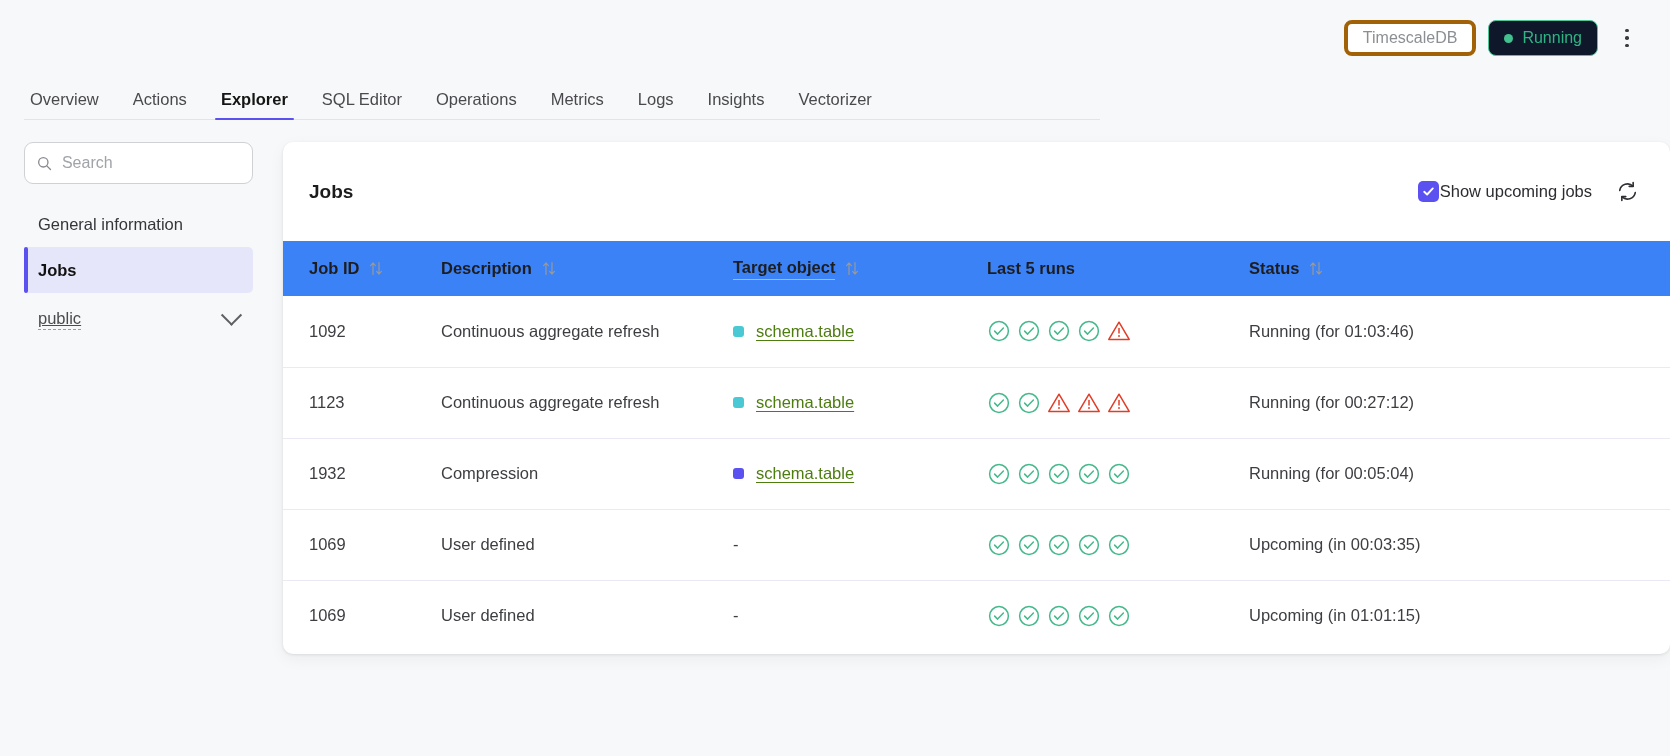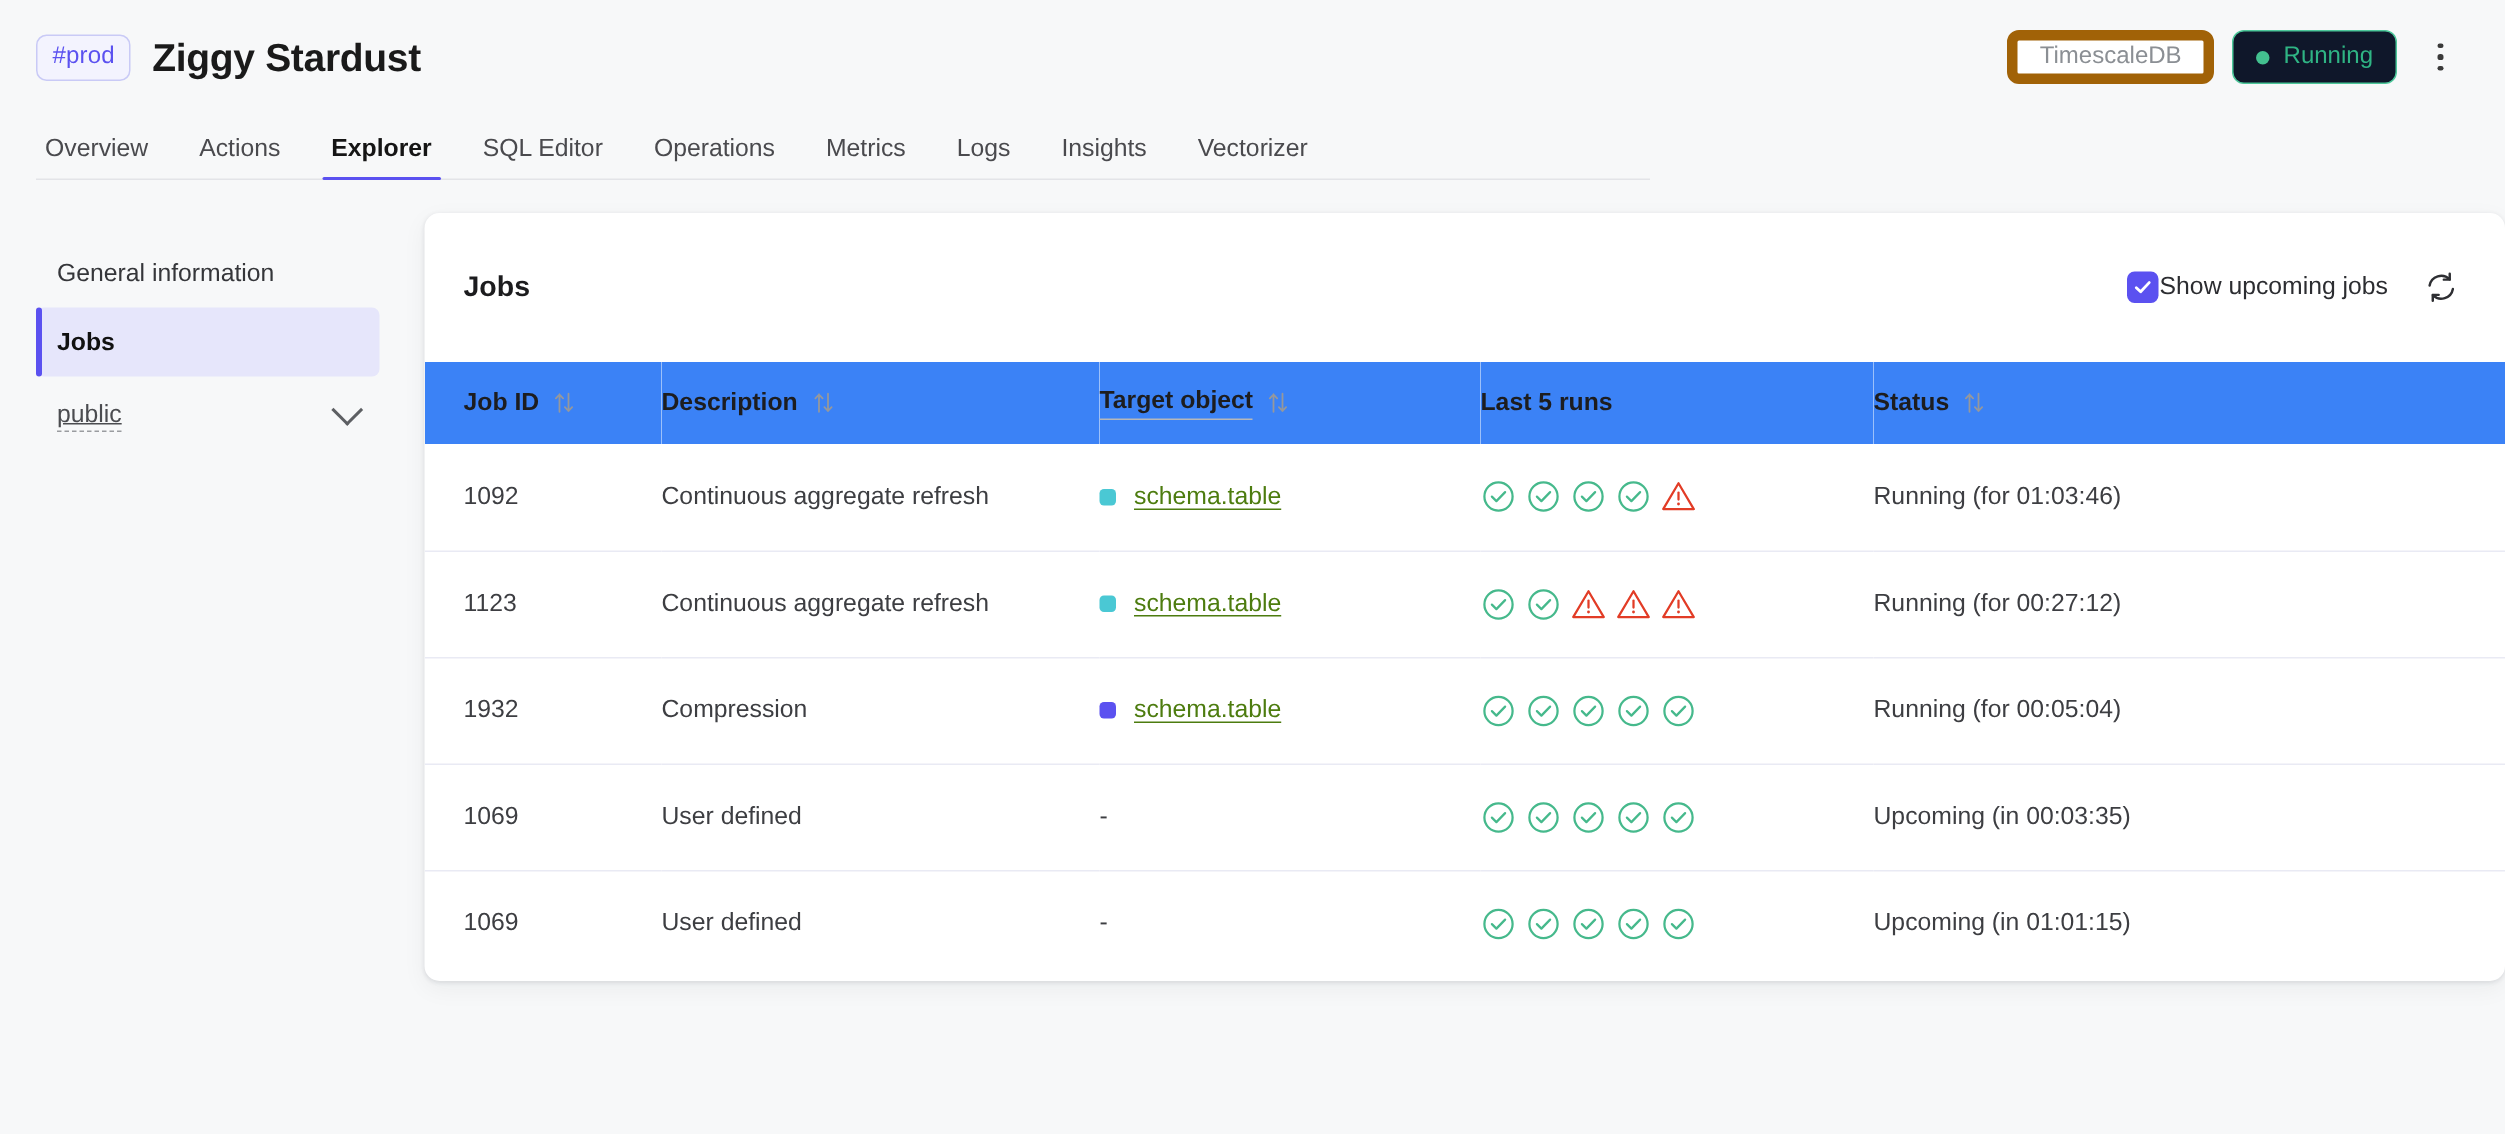--- a/index.html
+++ b/index.html
@@ -45,21 +45,21 @@
   }
   .pill {
     border-radius: 8px;
     padding: 0 15px;
     height: 36px;
     display: flex;
     align-items: center;
     font-size: 16px;
     line-height: 1;
   }
-  .pill-neutral { border: 7px solid #a16207; color: #8b8f94; background: #fff; }
+  .pill-neutral { border: 4px solid #a16207; color: #8b8f94; background: #fff; }
   .pill-status  { border: 1px solid #4cc79a; color: #2fb484; background: #0f172a; gap: 9px; }
   .status-dot { width: 9px; height: 9px; border-radius: 50%; background: #43c08f; display: block; }
   .kebab {
     width: 26px; height: 34px;
     display: flex; flex-direction: column;
     align-items: center; justify-content: center; gap: 4px;
     margin-left: 4px;
   }
   .kebab i { width: 3.5px; height: 3.5px; border-radius: 50%; background: #3a3a3a; display: block; }
 
@@ -253,24 +253,20 @@
     cursor: pointer;
   }
   .dash { color: #3d3e42; }
   .runs-cell { display: flex; align-items: center; gap: 6px; }
   .run-ico { width: 24px; height: 24px; display: block; }
 </style>
 </head>
 <body>
 
 <div class="app-header">
-  <div class="title-group">
-    <span class="env-badge">#prod</span>
-    <span class="db-title">Ziggy Stardust</span>
-  </div>
   <div class="header-right">
     <span class="pill pill-neutral">TimescaleDB</span>
     <span class="pill pill-status">
       <i class="status-dot"></i>
       <span>Running</span>
     </span>
     <span class="kebab">
         <i></i>
         <i></i>
         <i></i>
@@ -286,20 +282,27 @@
   <div class="tab"><span>Operations</span></div>
   <div class="tab"><span>Metrics</span></div>
   <div class="tab"><span>Logs</span></div>
   <div class="tab"><span>Insights</span></div>
   <div class="tab"><span>Vectorizer</span></div>
 </div>
 
 <div class="body-wrap">
 
   <div class="sidebar">
+    <div class="search-box">
+      <svg class="search-ico" width="17" height="17" viewBox="0 0 17 17" fill="none">
+        <circle cx="7.2" cy="7.2" r="5.3" stroke="#86898e" stroke-width="1.5"></circle>
+        <line x1="11.2" y1="11.2" x2="15.4" y2="15.4" stroke="#86898e" stroke-width="1.5" stroke-linecap="round"></line>
+      </svg>
+      <input type="text" placeholder="Search" style="">
+    </div>
 
     <div class="nav-list">
       <div class="nav-item">
         <span>General information</span>
       </div>
       <div class="nav-item active">
         <span>Jobs</span>
       </div>
       <div class="nav-group">
         <span class="label">public</span>

